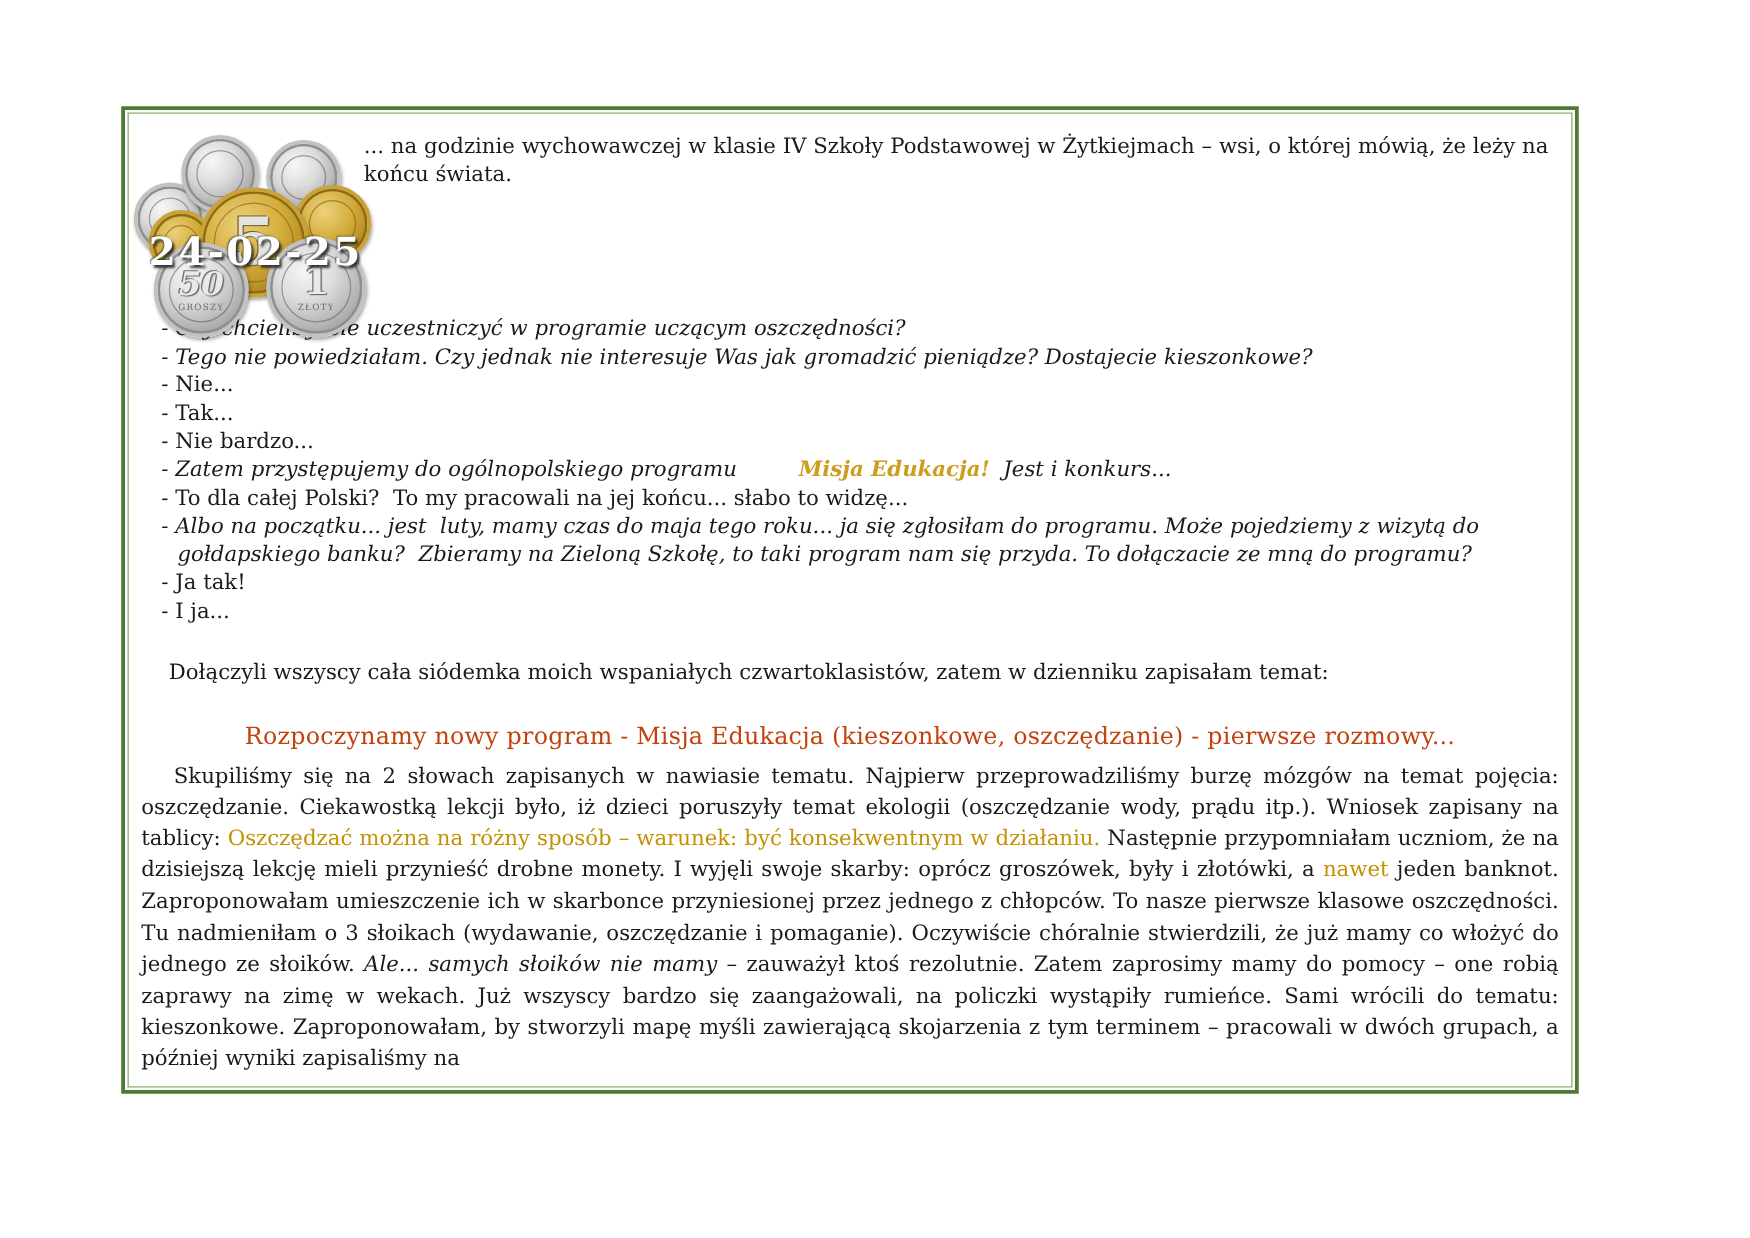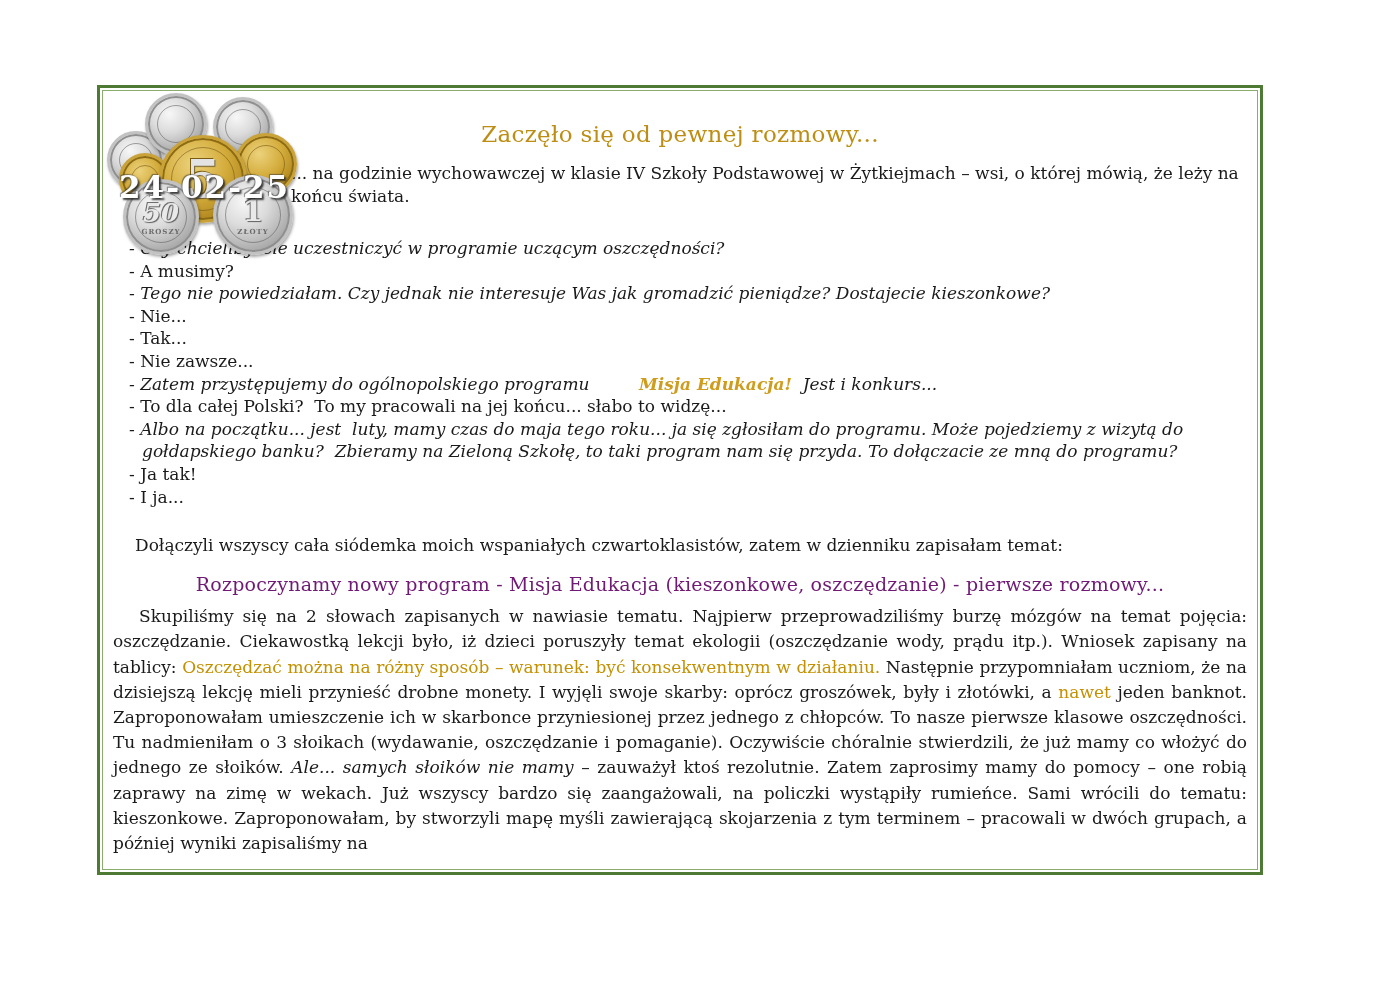--- a/index.html
+++ b/index.html
@@ -47,21 +47,21 @@
     position: absolute; inset: 9px; border-radius: 50%;
     border: 1px solid rgba(90,90,90,.55);
   }
   .coin.gold .inner-ring { border-color: rgba(120,90,20,.6); }
   .coin .num {
     font-weight: bold; color: #e9e9e9; line-height: 1;
     text-shadow: -1px -1px 0 #6f6f6f, 1px 1px 1px #5c5c5c;
   }
   .coin.gold .num { color: #e3e3e3; text-shadow: -1px -1px 0 #7a5c10, 1px 1px 1px #6b5b2c; }
   .coin .tiny {
-    font-size: 7px; letter-spacing: 1px; color: #6a6a6a; font-weight: bold; line-height: 1;
+    font-size: 7px; letter-spacing: 1px; color: #6a6a6a; font-weight: normal; line-height: 1;
     margin-top: 2px;
   }
   .date-overlay {
     position: absolute; left: 2px; top: 32px; z-index: 9;
     font-size: 31px; font-weight: bold; letter-spacing: 2px;
     color: #ffffff;
     text-shadow: 2px 2px 2px rgba(40,40,40,.9), -1px -1px 1px rgba(60,60,60,.6);
     margin-top: 42px;
   }
 
@@ -86,24 +86,24 @@
     white-space: pre-wrap;
     padding-left: 13px; text-indent: -13px;
   }
 
   
   .join-line {
     margin: 26px 4px 0 22px;
     font-size: 17px; line-height: 23px;
   }
   .topic-heading {
-    margin-top: 16px;
+    margin-top: 28px;
     text-align: center;
     font-size: 19px;
-    color: #701a75;
+    color: #c2410c;
     letter-spacing: .2px;
   }
   .body-par {
     margin-top: 9px;
     font-size: 17px;
     line-height: 25.2px;
     text-align: justify;
     text-indent: 26px;
   }
 
@@ -147,32 +147,30 @@
           <span class="tiny">GROSZY</span>
         </div>
         <div class="coin silver" style="left:96px; top:80px; width:80px; height:80px; z-index:7;">
           <span class="inner-ring"></span>
           <span class="num" style="font-size:30px;">1</span>
           <span class="tiny">ZŁOTY</span>
         </div>
         <div class="date-overlay">24-02-25</div>
       </div>
 
-      <div class="page-title">Zaczęło się od pewnej rozmowy...</div>
 
       <div class="intro">... na godzinie wychowawczej w klasie IV Szkoły Podstawowej w Żytkiejmach – wsi, o której mówią, że leży na końcu świata.</div>
     </div>
 
     <div class="dialogue">
         <div class="dline"><span class="i">- Czy chcielibyście uczestniczyć w programie uczącym oszczędności?</span></div>
-        <div class="dline"><span>- A musimy?</span></div>
         <div class="dline"><span class="i">- Tego nie powiedziałam. Czy jednak nie interesuje Was jak gromadzić pieniądze? Dostajecie kieszonkowe?</span></div>
         <div class="dline"><span>- Nie...</span></div>
         <div class="dline"><span>- Tak...</span></div>
-        <div class="dline"><span>- Nie zawsze...</span></div>
+        <div class="dline"><span>- Nie bardzo...</span></div>
         <div class="dline"><span class="i">- Zatem przystępujemy do ogólnopolskiego programu </span><span class="goldbi">Misja Edukacja!</span><span class="i">  Jest i konkurs...</span></div>
         <div class="dline"><span>- To dla całej Polski?  To my pracowali na jej końcu... słabo to widzę...</span></div>
         <div class="dline"><span class="i">- Albo na początku... jest  luty, mamy czas do maja tego roku... ja się zgłosiłam do programu. Może pojedziemy z wizytą do gołdapskiego banku?  Zbieramy na Zieloną Szkołę, to taki program nam się przyda. To dołączacie ze mną do programu?</span></div>
         <div class="dline"><span>- Ja tak!</span></div>
         <div class="dline"><span>- I ja...</span></div>
       </div>
 
     <div class="join-line">Dołączyli wszyscy cała siódemka moich wspaniałych czwartoklasistów, zatem w dzienniku zapisałam temat:</div>
 
     <div class="topic-heading">Rozpoczynamy nowy program - Misja Edukacja (kieszonkowe, oszczędzanie) - pierwsze rozmowy...</div>

